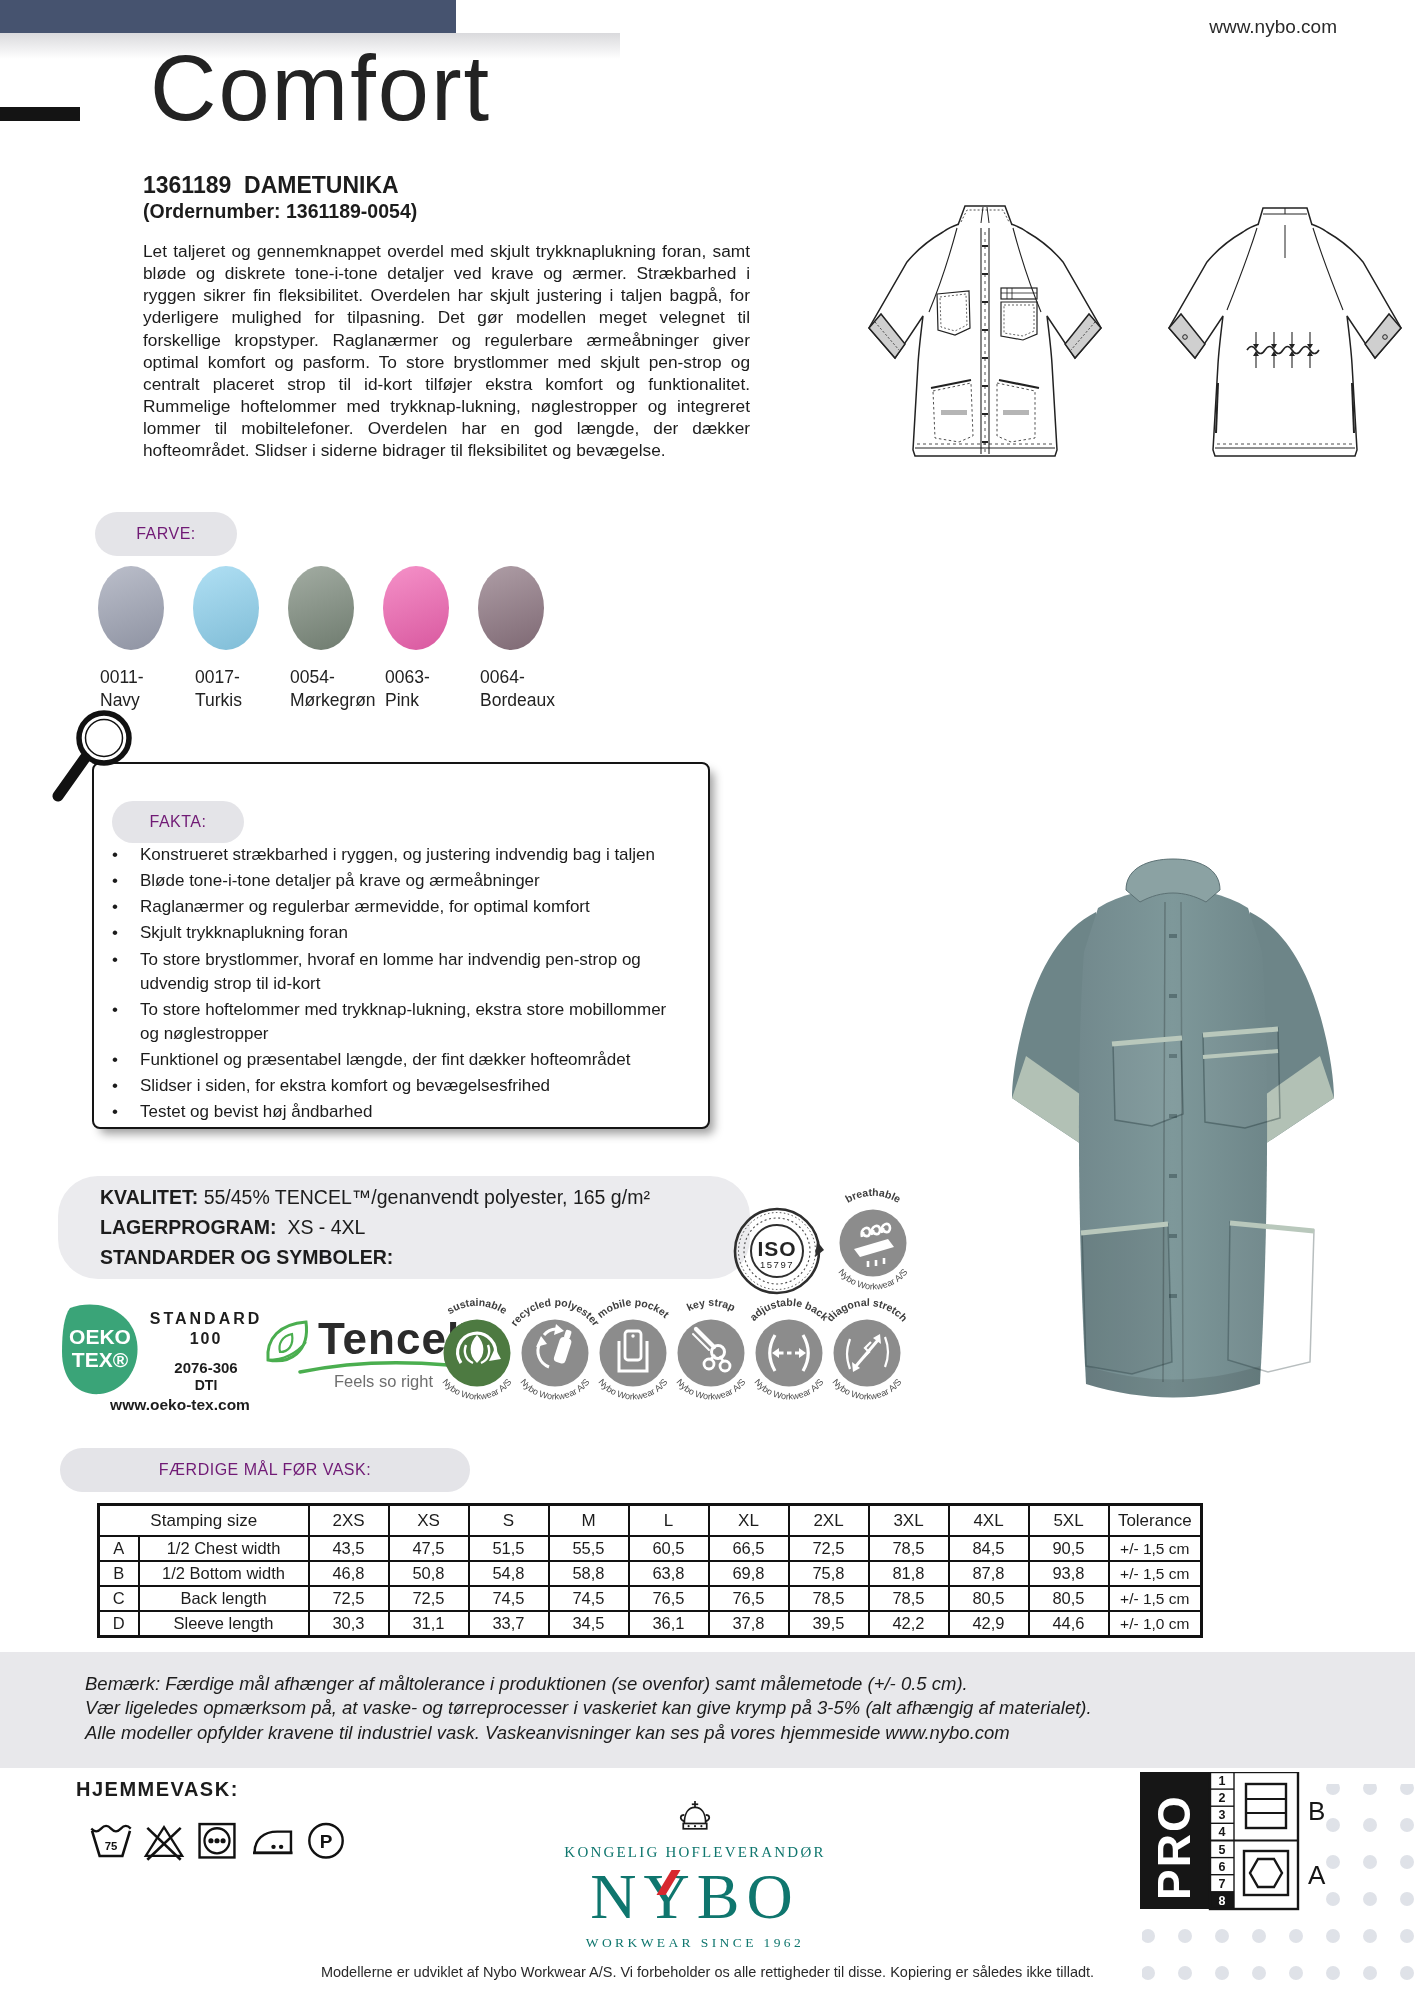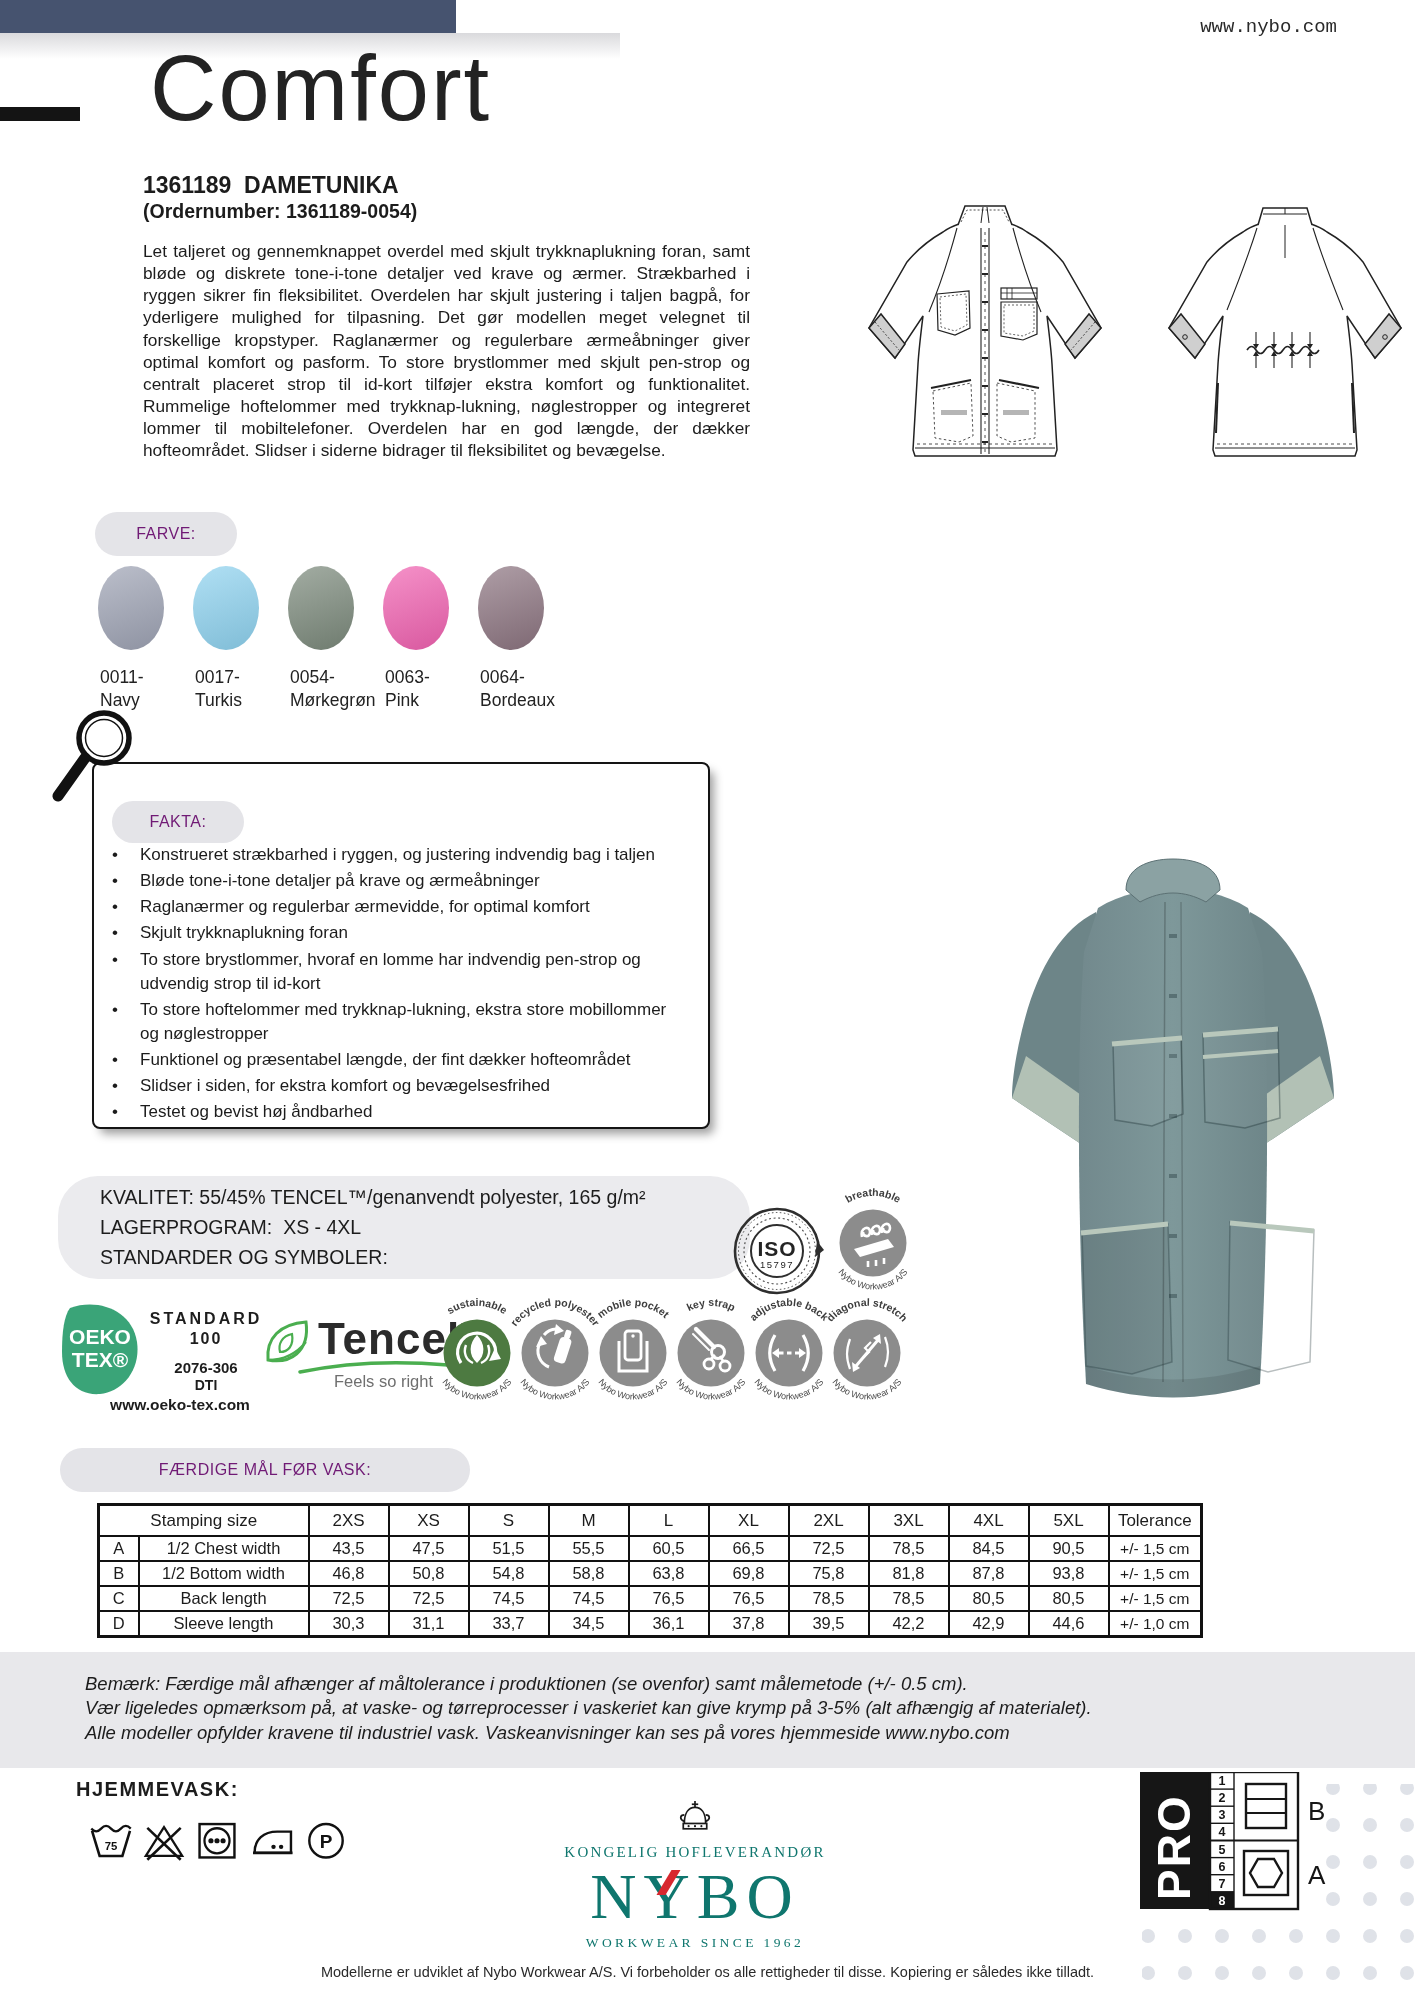--- a/index.html
+++ b/index.html
@@ -4,21 +4,21 @@
 <style>
   html,body{margin:0;padding:0;background:#fff;}
   #page{position:relative;width:1415px;height:2000px;background:#ffffff;overflow:hidden;
         font-family:"Liberation Sans",sans-serif;color:#1c1c1c;}
   .abs{position:absolute;}
 
   
   .topbar{left:0;top:0;width:456px;height:33px;background:#46536f;}
   .topbar-shadow{left:0;top:33px;width:620px;height:26px;
      background:linear-gradient(180deg,rgba(120,120,130,.28),rgba(255,255,255,0));}
-  .website{right:78px;top:16px;font-size:19px;color:#2a2a2a;font-family:Liberation Mono, monospace;}
+  .website{right:78px;top:16px;font-size:19px;color:#2a2a2a;}
   .title-dash{left:0;top:107px;width:80px;height:14px;background:#141414;}
   .page-title{left:150px;top:40px;font-size:92px;font-weight:300;letter-spacing:2px;color:#232323;line-height:1.05;}
   .prod-code{left:143px;top:172px;font-size:23px;font-weight:bold;white-space:pre-wrap;}
   .prod-order{left:143px;top:200px;font-size:19.5px;font-weight:bold;}
   .description{left:143px;top:240px;width:607px;font-size:17.3px;line-height:1.28;text-align:justify;}
 
   
   .pill{background:#e4e4e8;border-radius:24px;display:flex;align-items:center;justify-content:center;
         font-weight:normal;font-size:16px;letter-spacing:.5px;color:#701a75;}
   .pill-farve{left:95px;top:512px;width:142px;height:44px;}
@@ -35,21 +35,21 @@
   
   .fakta-box{left:92px;top:762px;width:614px;height:363px;border:2.5px solid #141414;border-radius:8px;
              background:#fff;box-shadow:6px 7px 10px -2px rgba(0,0,0,.38);}
   .fakta-list{left:100px;top:843px;width:585px;margin:0;padding:0;list-style:none;font-size:17px;line-height:1.42;}
   .fakta-list li{position:relative;padding-left:40px;margin-bottom:2px;}
   .fakta-list li::before{content:"•";position:absolute;left:12px;top:0;font-size:17px;}
 
   
   .kval-box{left:58px;top:1176px;width:692px;height:103px;background:#ebebee;border-radius:40px;}
   .kval-text{left:100px;top:1182px;font-size:19.5px;line-height:1.55;}
-  .kval-text b{font-weight:normal;}
+  .kval-text b{font-weight:bold;}
 
   
   .std-block{left:146px;top:1310px;width:120px;text-align:center;color:#1d1d1d;}
   .std-1{font-size:16px;font-weight:bold;letter-spacing:3px;}
   .std-2{font-size:16px;font-weight:bold;letter-spacing:2px;margin-top:2px;}
   .std-3{font-size:15px;font-weight:bold;margin-top:11px;}
   .std-4{font-size:14px;font-weight:bold;margin-top:1px;}
   .oeko-url{left:58px;top:1396px;width:244px;text-align:center;font-size:15.5px;font-weight:bold;color:#1d1d1d;}
   .tencel-name{left:318px;top:1314px;font-size:44px;font-weight:bold;color:#2b2b2b;letter-spacing:1px;}
   .tencel-tm{font-size:13px;vertical-align:22px;font-weight:normal;}

